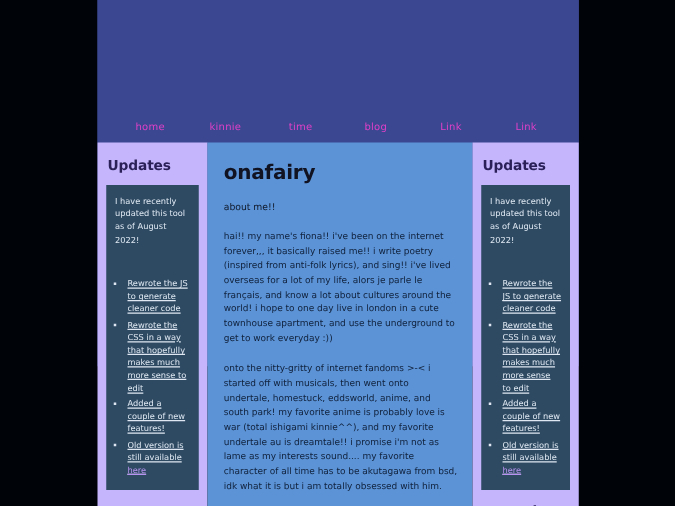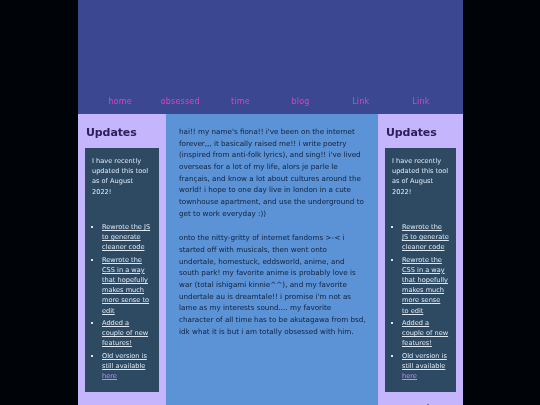--- a/index.html
+++ b/index.html
@@ -148,21 +148,21 @@
 </style>
 </head>
 <body>
 
 <div id="page-frame">
 
   <div id="header-banner"></div>
 
   <nav id="nav-bar">
     <a class="nav-link">home</a>
-    <a class="nav-link">obsessed</a>
+    <a class="nav-link">kinnie</a>
     <a class="nav-link">time</a>
     <a class="nav-link">blog</a>
     <a class="nav-link">Link</a>
     <a class="nav-link">Link</a>
   </nav>
 
   <div id="body-columns">
 
     <aside class="side-col" id="left-sidebar">
       <div class="side-heading">Updates</div>
@@ -172,20 +172,22 @@
           <li>Rewrote the JS to generate cleaner code</li>
           <li>Rewrote the CSS in a way that hopefully makes much more sense to edit</li>
           <li>Added a couple of new features!</li>
           <li><span>Old version is still available </span><a class="inline-link">here</a></li>
         </ul>
       </div>
 
     </aside>
 
     <main id="main-col">
+      <h1 id="site-title">onafairy</h1>
+      <div class="main-sub">about me!!</div>
       <p class="main-para">hai!! my name's fiona!! i've been on the internet forever,,, it basically raised me!! i write poetry (inspired from anti-folk lyrics), and sing!! i've lived overseas for a lot of my life, alors je parle le français, and know a lot about cultures around the world! i hope to one day live in london in a cute townhouse apartment, and use the underground to get to work everyday :))</p>
       <p class="main-para">onto the nitty-gritty of internet fandoms &gt;-&lt; i started off with musicals, then went onto undertale, homestuck, eddsworld, anime, and south park! my favorite anime is probably love is war (total ishigami kinnie^^), and my favorite undertale au is dreamtale!! i promise i'm not as lame as my interests sound.... my favorite character of all time has to be akutagawa from bsd, idk what it is but i am totally obsessed with him.</p>
 
     </main>
 
     <aside class="side-col" id="right-sidebar">
       <div class="side-heading">Updates</div>
       <div class="side-box">
         <p>I have recently updated this tool as of August 2022!</p>
         <ul>

